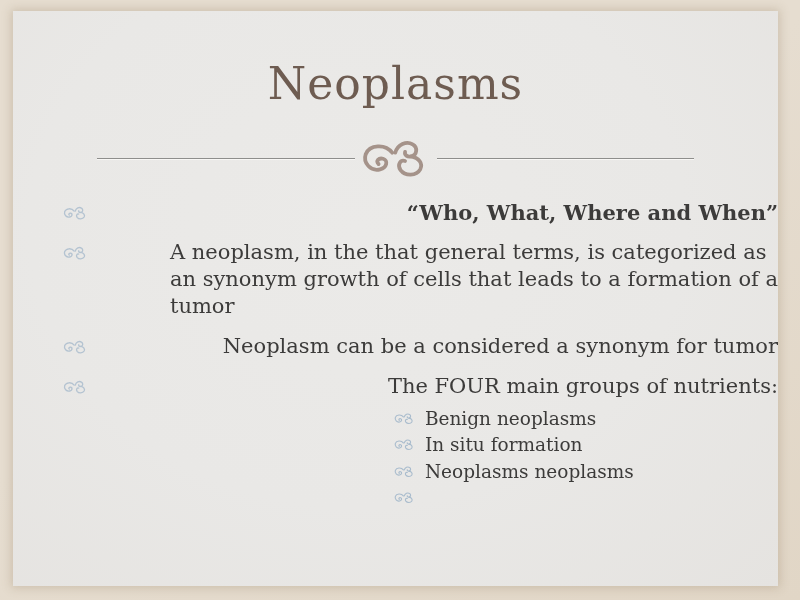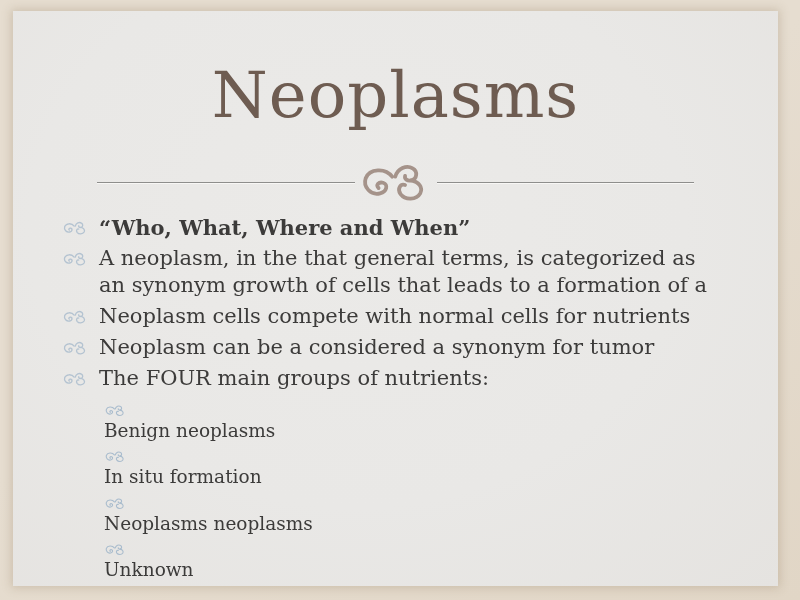--- a/index.html
+++ b/index.html
@@ -18,21 +18,21 @@
   .slide {
     position: absolute;
     left: 13px; top: 11px; right: 22px; bottom: 14px;
     background: radial-gradient(ellipse at 45% 38%, #ebeae8 0%, var(--slide-background, #e9e8e6) 55%, #e5e3e0 100%);
     box-shadow: 0 0 9px 2px rgba(150, 128, 100, 0.30);
     overflow: hidden;
   }
   .title {
     margin: 0;
     padding-top: 47px;
-    font-size: 64px;
+    font-size: 44px;
     font-weight: 400;
     line-height: 1.18;
     text-align: center;
     color: var(--title, #6e5c51);
     letter-spacing: 1px;
   }
   .divider {
     width: 597px;
     margin: 23px auto 0;
     display: flex;
@@ -49,45 +49,45 @@
     margin: 0 3px;
     color: var(--ornament, #a5938a);
   }
   ul.main {
     list-style: none;
     margin: 2px 0 0 0;
     padding: 0 0 0 49px;
   }
   ul.main > li {
     display: flex;
-    margin: 4px 0;
+    margin: 13px 0;
     font-size: 21px;
     line-height: 27px;
     color: var(--body-text, #3c3b3a);
+    justify-content: space-between;
   }
   .b1 {
     width: 27px; height: 19px;
     flex: none;
     margin: 5px 10px 0 0;
     color: var(--bullet-level1, #b4c3d1);
   }
   .btext span { display: block; white-space: nowrap; }
   .bold-line { font-weight: bold; }
   ul.sub {
     list-style: none;
     margin: 7px 0 0 5px;
     padding: 0;
   }
   ul.sub > li {
     display: flex;
     margin: 2.5px 0;
     font-size: 18.5px;
     line-height: 24px;
     color: var(--body-text, #3c3b3a);
-    flex-direction: column;
   }
   .b2 {
     width: 23px; height: 16px;
     flex: none;
     margin: 4px 9px 0 0;
     color: var(--bullet-level2, #a9bccd);
   }
   .defs { position: absolute; width: 0; height: 0; overflow: hidden; }
 </style>
 </head>
@@ -129,31 +129,24 @@
         </div>
       </li>
 
       <li>
         <svg class="b1" viewBox="0 0 100 70">
             <use href="#orn"></use>
           </svg>
         <div class="btext">
           <span>A neoplasm, in the that general terms, is categorized as</span>
           <span>an synonym growth of cells that leads to a formation of a</span>
+          <span>tumor</span>
         </div>
       </li>
 
-      <li>
-        <svg class="b1" viewBox="0 0 100 70">
-            <use href="#orn"></use>
-          </svg>
-        <div class="btext">
-          <span>Neoplasm cells compete with normal cells for nutrients</span>
-        </div>
-      </li>
 
       <li>
         <svg class="b1" viewBox="0 0 100 70">
             <use href="#orn"></use>
           </svg>
         <div class="btext">
           <span>Neoplasm can be a considered a synonym for tumor</span>
         </div>
       </li>
 
@@ -179,21 +172,20 @@
             <li>
               <svg class="b2" viewBox="0 0 100 70">
                   <use href="#orn"></use>
                 </svg>
               <span>Neoplasms neoplasms</span>
             </li>
             <li>
               <svg class="b2" viewBox="0 0 100 70">
                   <use href="#orn"></use>
                 </svg>
-              <span>Unknown</span>
             </li>
           </ul>
         </div>
       </li>
 
     </ul>
   </div>
 </div>
 
 </body></html>

